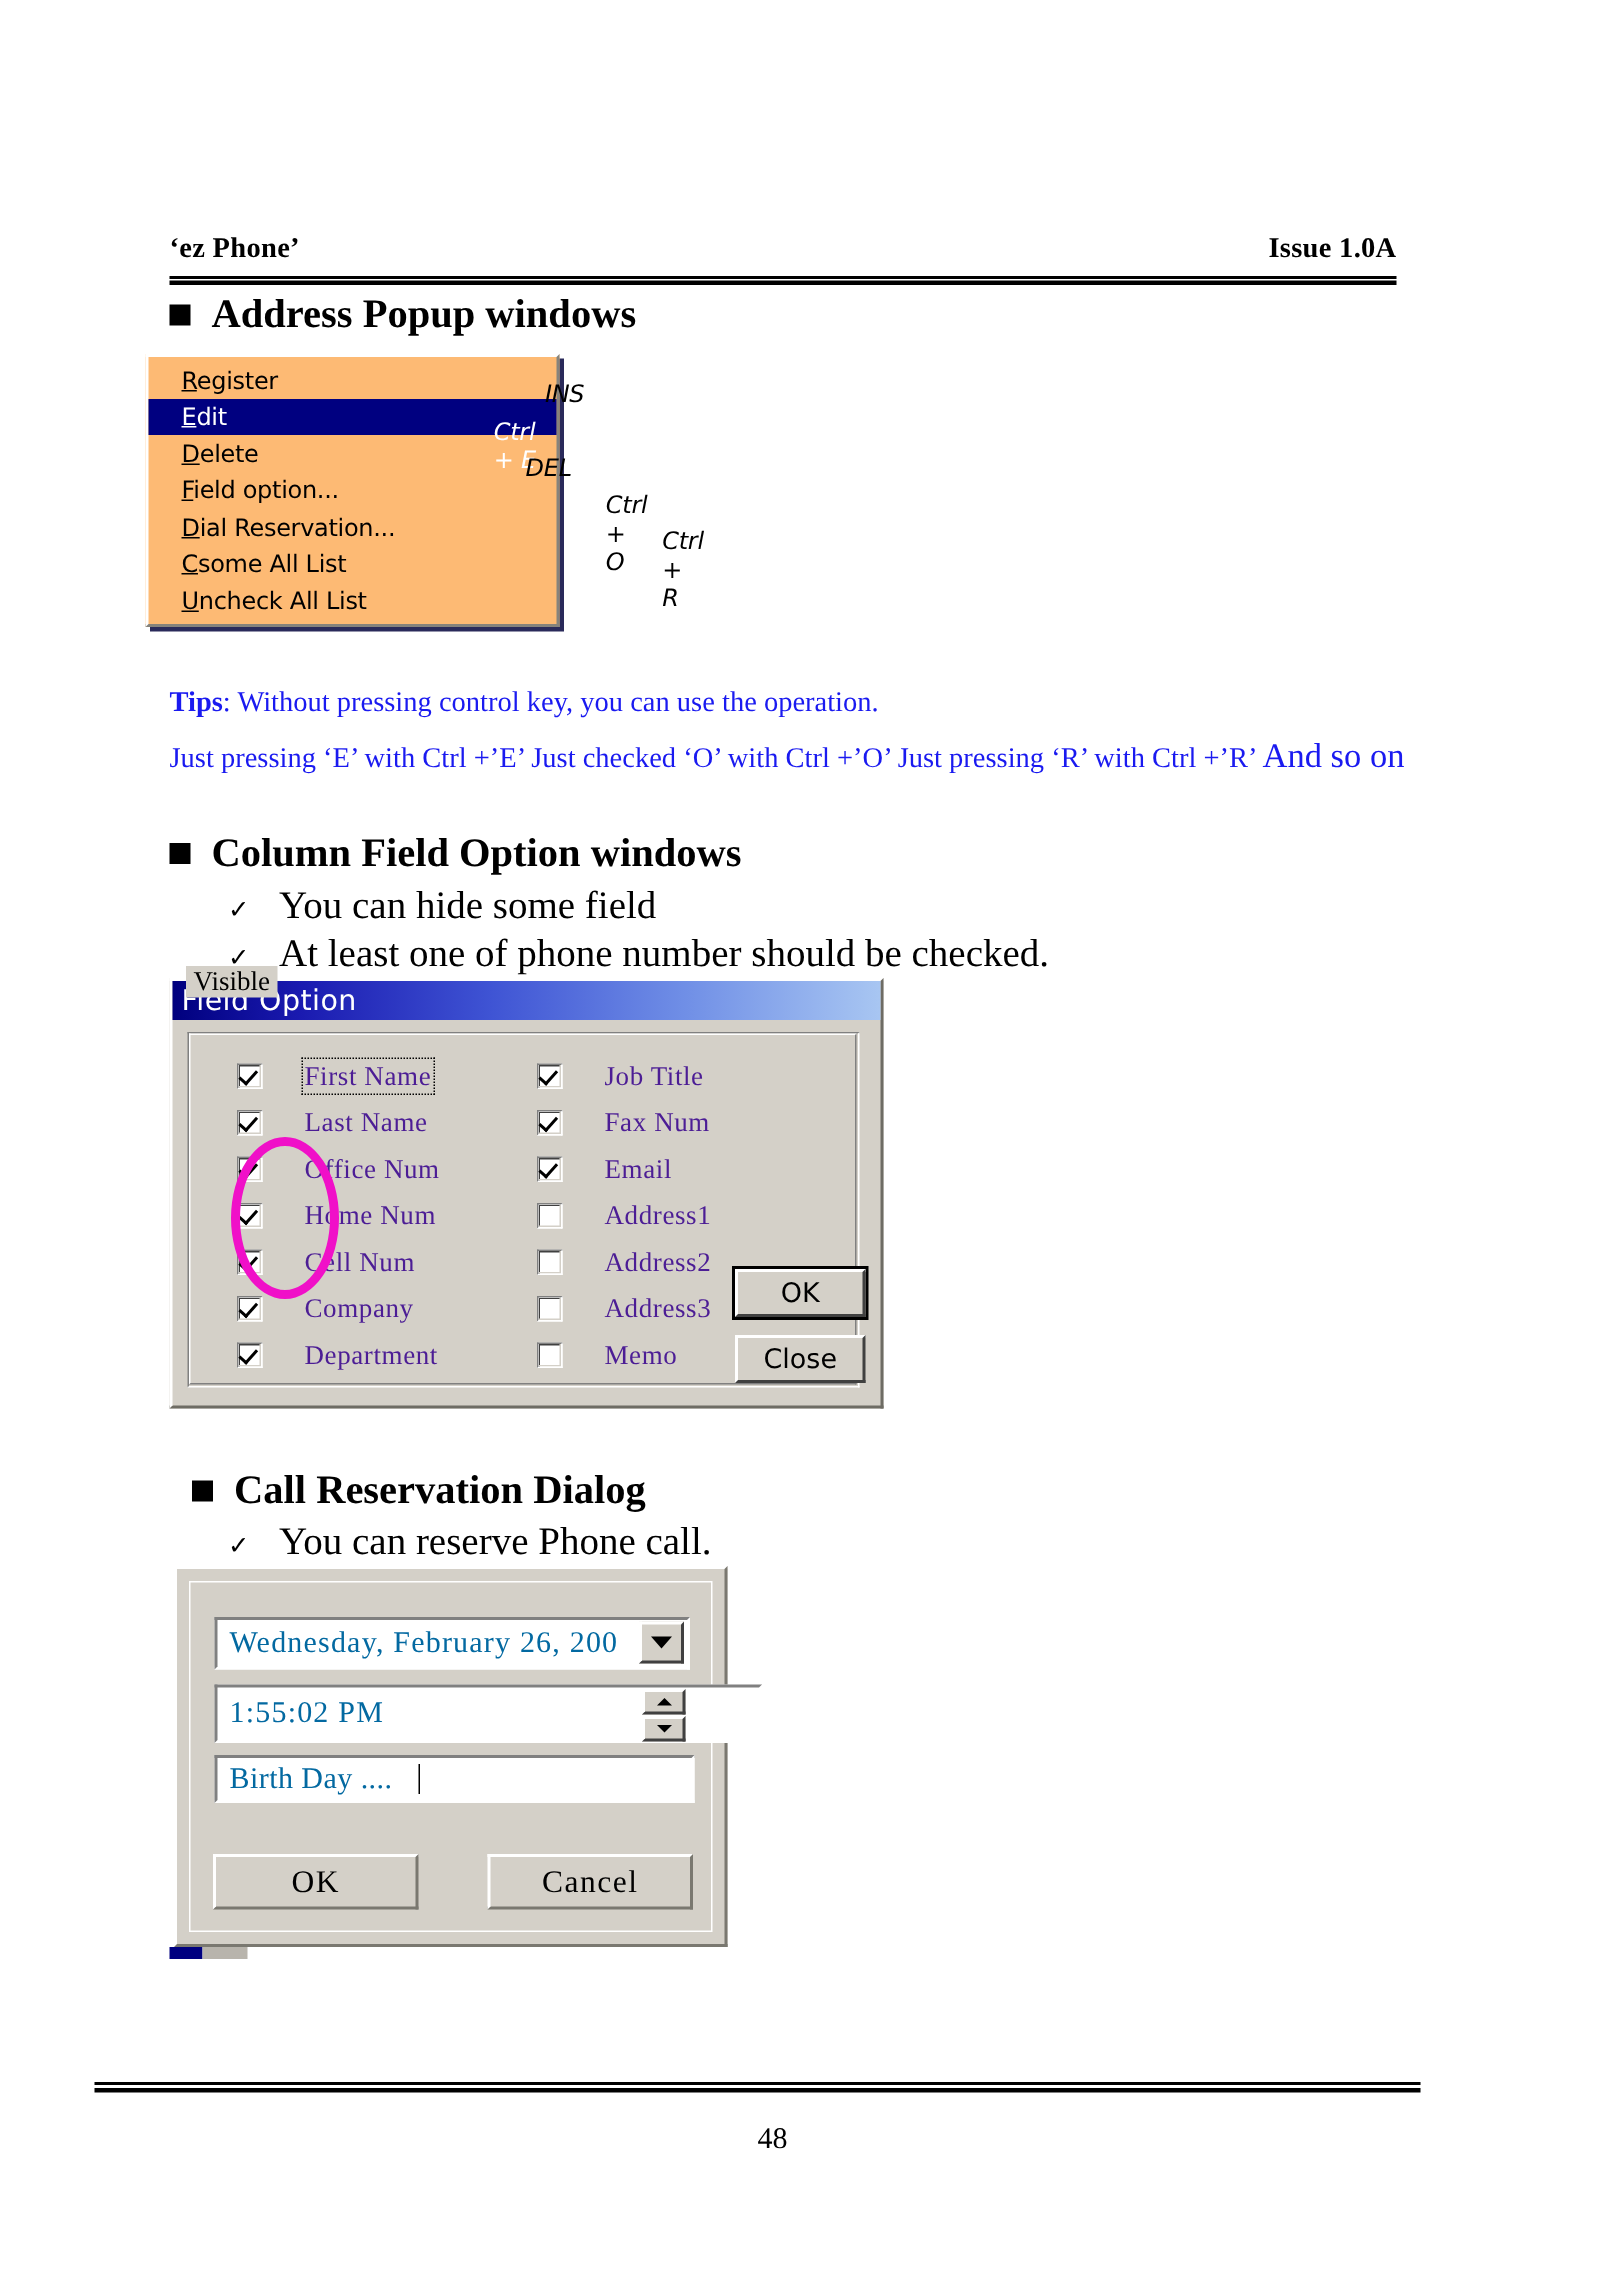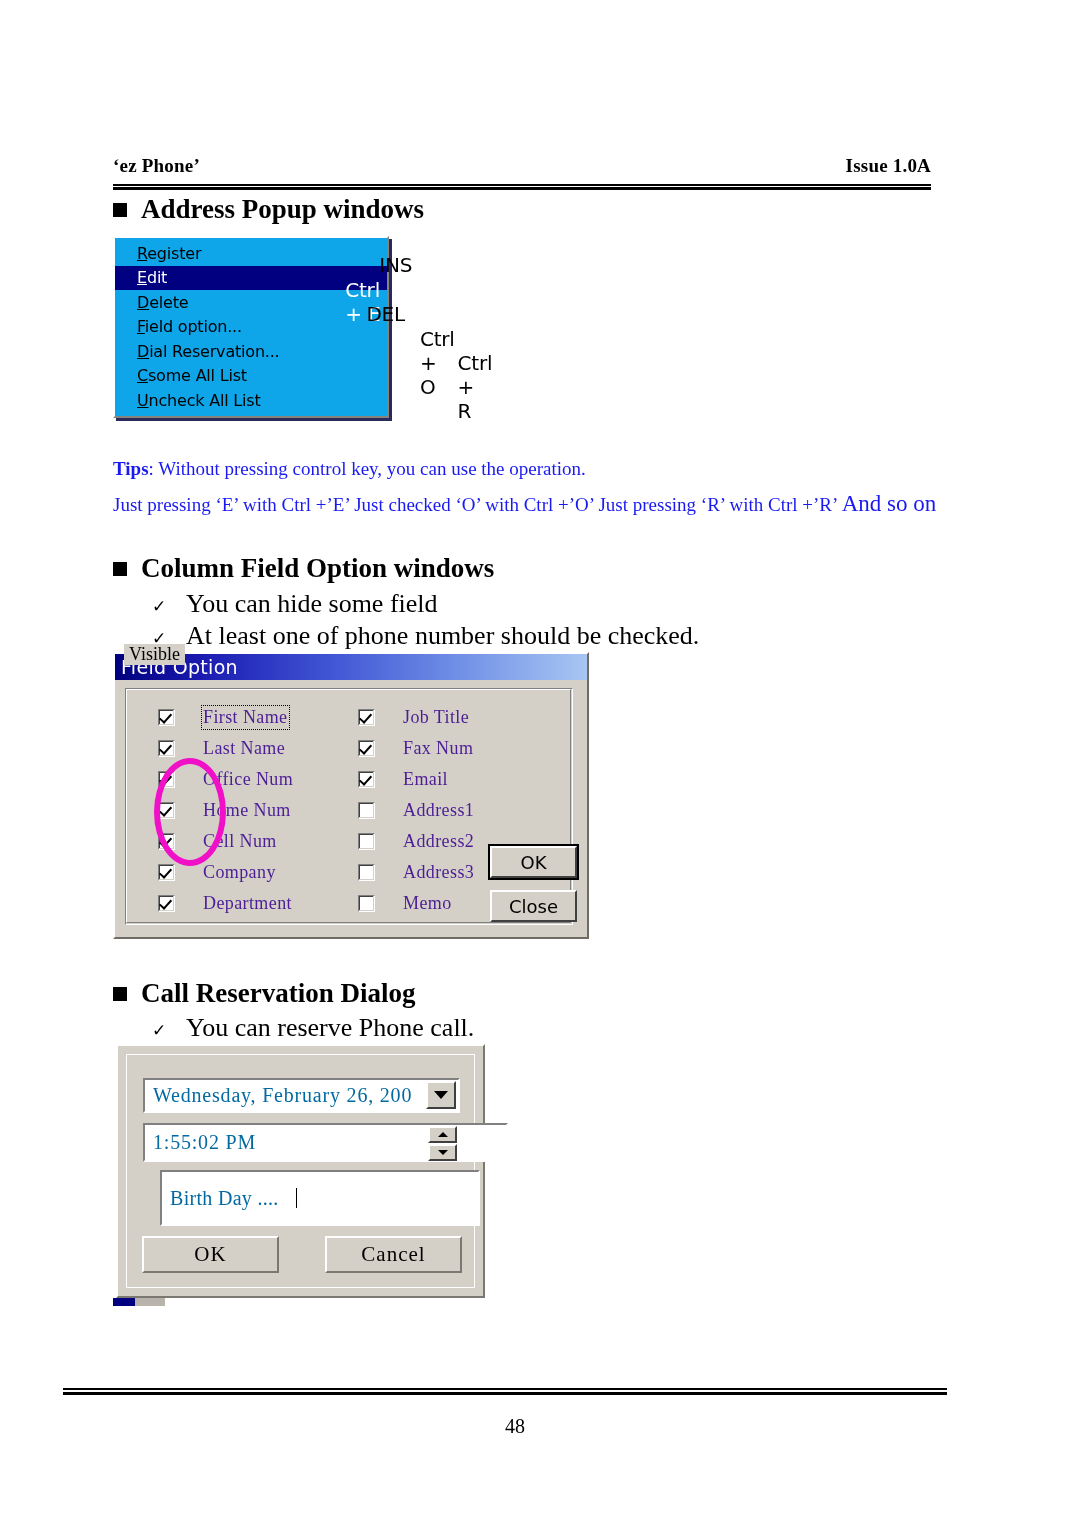--- a/index.html
+++ b/index.html
@@ -102,24 +102,24 @@
     white-space: nowrap;
   }
   #tips-line-1 { left: 113px; top: 458px; font-size: 19px; }
   #tips-line-1 b { font-weight: bold; }
   #tips-line-2 { left: 113px; top: 491px; font-size: 19px; }
   #tips-line-2 .andso { font-size: 23px; }
 
   
   .ctx-menu {
     position: absolute;
-    left: 113px;
+    left: 97px;
     top: 236px;
     width: 272px;
-    background: #0ea5e9;
+    background: #fdba74;
     border-top: 2px solid #ffffff;
     border-left: 2px solid #ffffff;
     border-right: 2px solid #85837c;
     border-bottom: 2px solid #85837c;
     box-shadow: 3px 3px 0 0 #2a2a5a;
     padding: 3px 0 3px 0;
     font-family: "DejaVu Sans", sans-serif;
   }
   .ctx-item {
     display: flex;
@@ -132,21 +132,22 @@
   }
   .ctx-item.selected {
     background: #000080;
     color: #ffffff;
   }
   .ctx-label { flex: 0 0 auto; }
   .ctx-label u { text-decoration: underline; }
   .ctx-accel {
     position: absolute;
     left: 178px;
-    font-size: 20px;
+    font-size: 16px;
+    font-style: italic;
   }
   .ctx-item .acc-wrap {
     position: relative;
     flex: 1;
   }
 
   
   .fo-dialog {
     position: absolute;
     left: 113px;
@@ -321,21 +322,21 @@
   .cr-field-text {
     font-size: 20px;
     color: #0369a1;
     padding-left: 8px;
     white-space: nowrap;
     overflow: hidden;
     letter-spacing: 0.8px;
   }
   #cr-date-field { left: 143px; top: 1078px; width: 317px; height: 35px; }
   #cr-time-field { left: 143px; top: 1123px; width: 365px; height: 39px; text-align: center; }
-  #cr-memo-field { left: 160px; top: 1170px; width: 320px; height: 56px; gap: 16px; }
+  #cr-memo-field { left: 143px; top: 1170px; width: 320px; height: 32px; gap: 16px; }
   #cr-memo-field .cr-field-text { letter-spacing: 0.3px; }
   .caret {
     display: inline-block;
     width: 1.5px;
     height: 20px;
     background: #000;
     vertical-align: -4px;
     margin-left: 1px;
   }
   .cr-dropbtn {
@@ -610,21 +611,21 @@
     <span class="cb-box"></span>
     <span class="cb-label">Memo</span>
   </div>
 </div>
 
 <div class="fo-btn" id="fo-ok-button">OK</div>
 <div class="fo-btn" id="fo-close-button">Close</div>
 
 <div class="magenta-ellipse"></div>
 
-<div class="section-head" style="left:113px; top:978px;">
+<div class="section-head" style="left:128px; top:978px;">
   <span class="sq-bullet"></span>
   <span class="htext">Call Reservation Dialog</span>
 </div>
 <div class="check-line" style="left:152px; top:1013px;">
   <span class="check-mark">✓</span>
   <span class="check-text">You can reserve Phone call.</span>
 </div>
 
 <div class="cr-dialog">
   <div class="cr-inner"></div>

